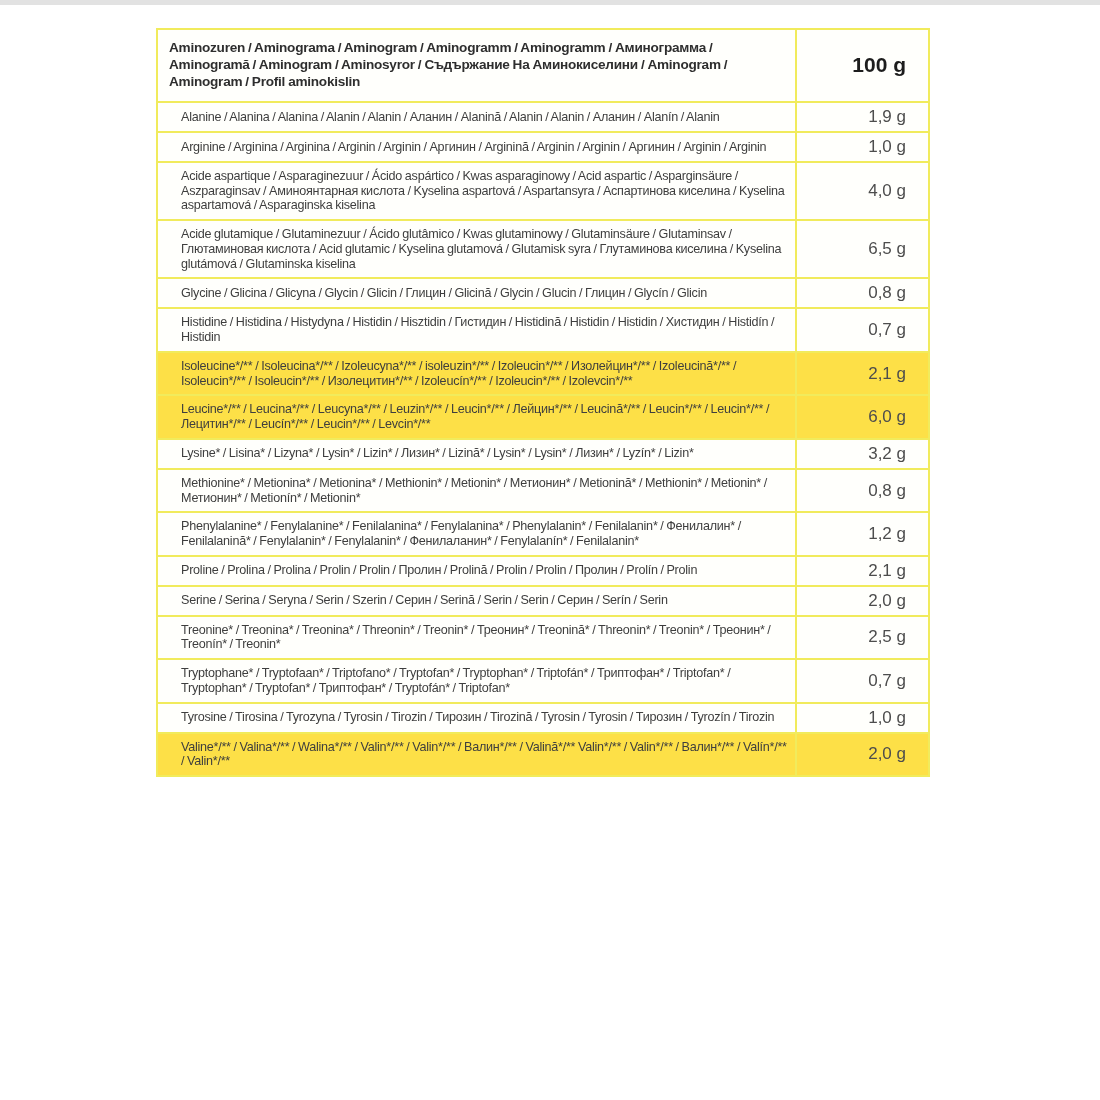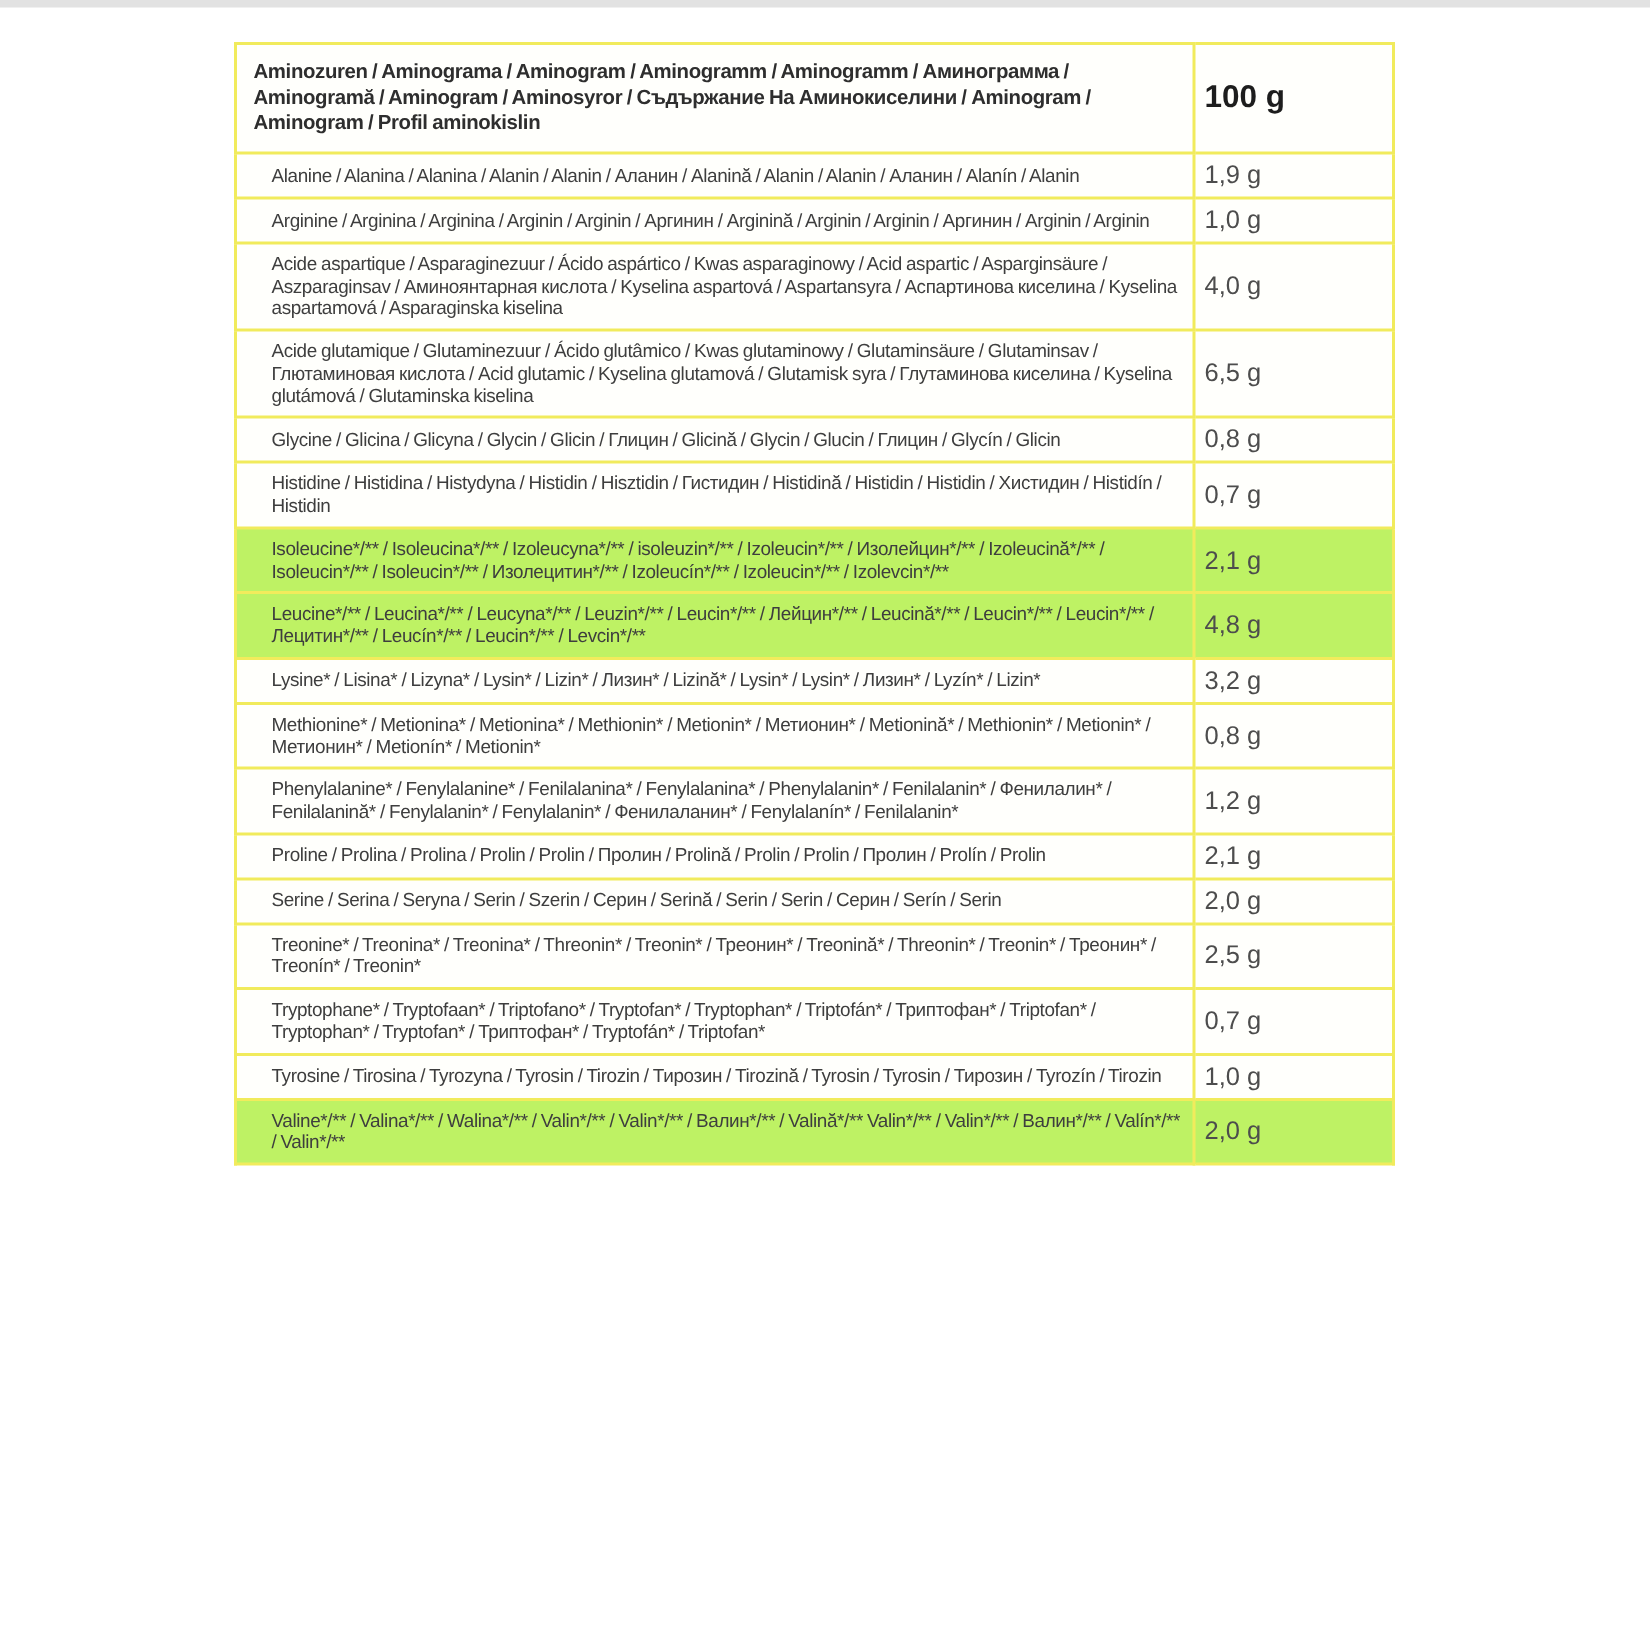--- a/index.html
+++ b/index.html
@@ -45,33 +45,33 @@
   }
   th.label-cell {
     font-weight: bold;
     font-size: 13.6px;
     line-height: 1.25;
     color: #2e2e2e;
     padding: 10px 8px 10px 11px;
     margin-top: 40px;
   }
   td.value-cell, th.value-cell {
-    text-align: left;
-    padding: 4px 6px;
+    text-align: right;
+    padding: 4px 22px;
     font-size: 17px;
     color: #4d4d4d;
     letter-spacing: 0;
   }
   th.value-cell {
     font-size: 21px;
     font-weight: bold;
     color: #1d1d1d;
   }
   tr.hl td {
-    background: #bef264;
+    background: #fde047;
   }
 </style>
 </head>
 <body>
 
 <div class="top-strip"></div>
 
 <table class="amino-table">
   <colgroup>
     <col class="label-col">
@@ -107,21 +107,21 @@
       <tr>
         <td class="label-cell">Histidine / Histidina / Histydyna / Histidin / Hisztidin / Гистидин / Histidină / Histidin / Histidin / Хистидин / Histidín / Histidin</td>
         <td class="value-cell">0,7 g</td>
       </tr>
       <tr class="hl">
         <td class="label-cell">Isoleucine*/** / Isoleucina*/** / Izoleucyna*/** / isoleuzin*/** / Izoleucin*/** / Изолейцин*/** / Izoleucină*/** / Isoleucin*/** / Isoleucin*/** / Изолецитин*/** / Izoleucín*/** / Izoleucin*/** / Izolevcin*/**</td>
         <td class="value-cell">2,1 g</td>
       </tr>
       <tr class="hl">
         <td class="label-cell">Leucine*/** / Leucina*/** / Leucyna*/** / Leuzin*/** / Leucin*/** / Лейцин*/** / Leucină*/** / Leucin*/** / Leucin*/** / Лецитин*/** / Leucín*/** / Leucin*/** / Levcin*/**</td>
-        <td class="value-cell">4,8 g</td>
+        <td class="value-cell">6,0 g</td>
       </tr>
       <tr>
         <td class="label-cell">Lysine* / Lisina* / Lizyna* / Lysin* / Lizin* / Лизин* / Lizină* / Lysin* / Lysin* / Лизин* / Lyzín* / Lizin*</td>
         <td class="value-cell">3,2 g</td>
       </tr>
       <tr>
         <td class="label-cell">Methionine* / Metionina* / Metionina* / Methionin* / Metionin* / Метионин* / Metionină* / Methionin* / Metionin* / Метионин* / Metionín* / Metionin*</td>
         <td class="value-cell">0,8 g</td>
       </tr>
       <tr>

